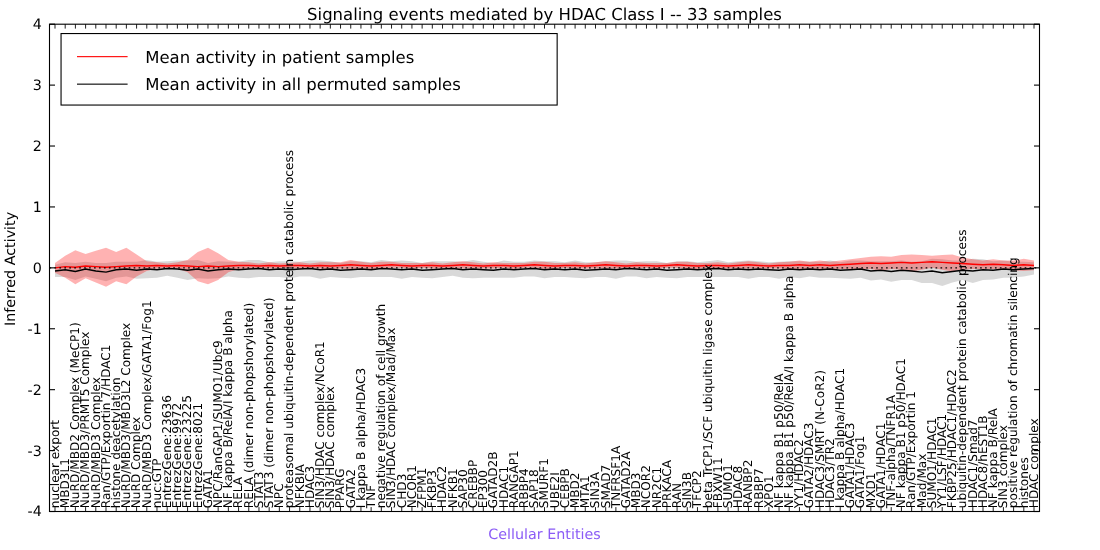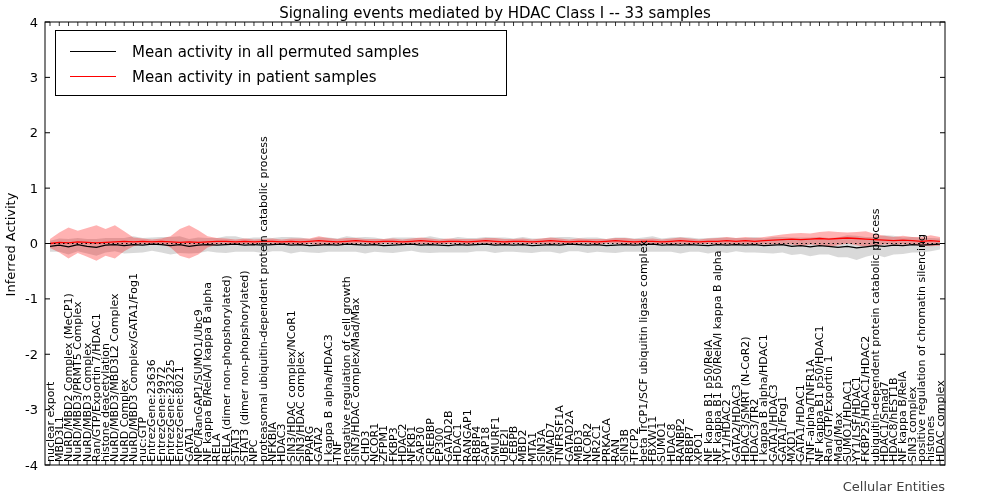--- a/index.html
+++ b/index.html
@@ -1,21 +1,21 @@
 <!DOCTYPE html>
 <html><head>
 <meta charset="utf-8">
 <style>
   html,body{margin:0;padding:0;background:#ffffff;font-family:"DejaVu Sans",sans-serif;}
   .figure{position:relative;width:1000px;height:500px;background:#ffffff;overflow:hidden;}
   .figure svg{position:absolute;left:0;top:0;}
   .chart-title{position:absolute;left:45px;top:4px;width:900px;text-align:center;
     font-size:15px;color:#000;}
-  .x-axis-label{position:absolute;left:45px;top:479px;width:900px;text-align:right;
-    font-size:13px;color:#404040;}
+  .x-axis-label{position:absolute;left:45px;top:479px;width:900px;text-align:center;
+    font-size:13px;color:#8b5cf6;}
   .y-axis-label{position:absolute;left:-89px;top:236px;width:200px;height:17px;text-align:center;
     font-size:13px;color:#000;transform:rotate(-90deg);transform-origin:center center;}
   .legend{position:absolute;left:55px;top:30px;width:452px;height:66px;background:#ffffff;
     border:1px solid #000;box-sizing:border-box;padding:8px 0 0 14px;z-index:5;}
   .legend-item{display:flex;align-items:center;height:25px;}
   .legend-swatch{display:inline-block;width:46px;height:0;border-top:1.6px solid #000;margin-right:16px;}
   .legend-label{font-size:15px;color:#000;white-space:nowrap;}
 </style>
 </head>
 <body>
@@ -349,21 +349,21 @@
     </svg>
 
   <div class="chart-title">Signaling events mediated by HDAC Class I -- 33 samples</div>
 
   <div class="y-axis-label">Inferred Activity</div>
 
   <div class="x-axis-label">Cellular Entities</div>
 
   <div class="legend">
     <div class="legend-item">
+      <span class="legend-swatch" style="border-top-color: rgb(255, 0, 0);"></span>
+      <span class="legend-label">Mean activity in patient samples</span>
+    </div>
+    <div class="legend-item">
       <span class="legend-swatch" style="border-top-color: rgb(0, 0, 0);"></span>
       <span class="legend-label">Mean activity in all permuted samples</span>
     </div>
-    <div class="legend-item">
-      <span class="legend-swatch" style="border-top-color: rgb(255, 0, 0);"></span>
-      <span class="legend-label">Mean activity in patient samples</span>
-    </div>
   </div>
 </div>
 
 </body></html>

